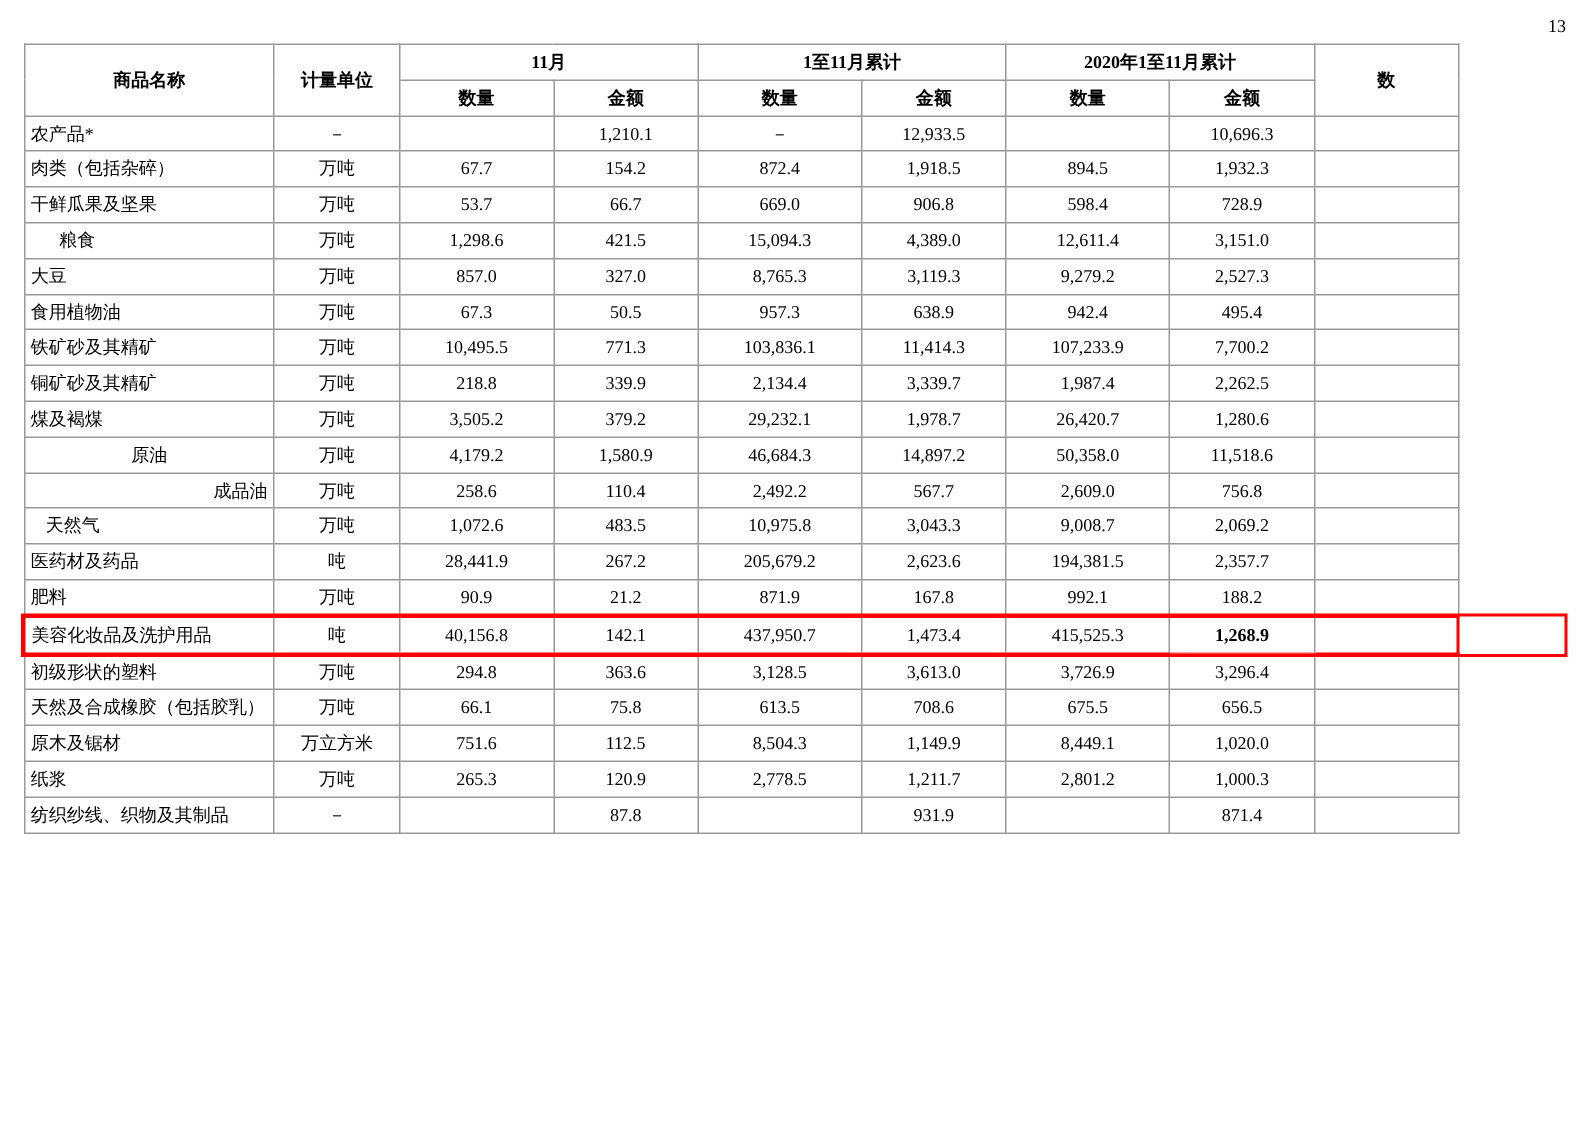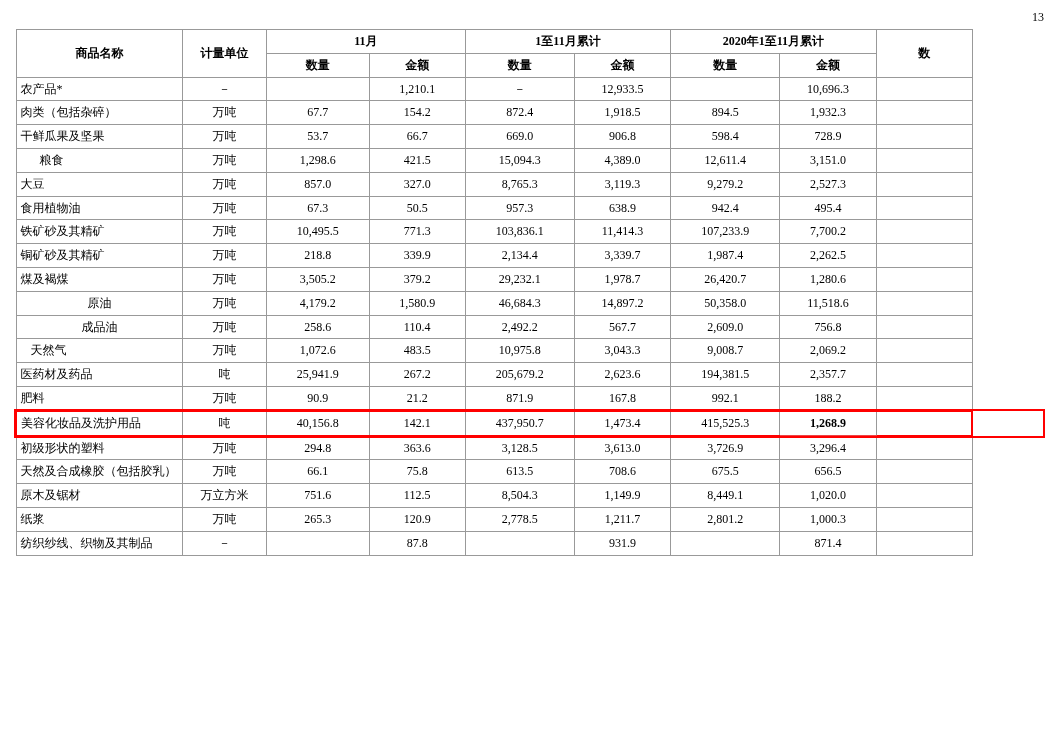--- a/index.html
+++ b/index.html
@@ -188,21 +188,21 @@
           <td>万吨</td>
           <td>4,179.2</td>
           <td>1,580.9</td>
           <td>46,684.3</td>
           <td>14,897.2</td>
           <td>50,358.0</td>
           <td>11,518.6</td>
           <td></td>
         </tr>
         <tr>
-          <td style="text-align: center;">成品油</td>
+          <td style="text-align: right;">成品油</td>
           <td>万吨</td>
           <td>258.6</td>
           <td>110.4</td>
           <td>2,492.2</td>
           <td>567.7</td>
           <td>2,609.0</td>
           <td>756.8</td>
           <td></td>
         </tr>
         <tr>
@@ -212,21 +212,21 @@
           <td>483.5</td>
           <td>10,975.8</td>
           <td>3,043.3</td>
           <td>9,008.7</td>
           <td>2,069.2</td>
           <td></td>
         </tr>
         <tr>
           <td style="text-align: left;">医药材及药品</td>
           <td>吨</td>
-          <td>25,941.9</td>
+          <td>28,441.9</td>
           <td>267.2</td>
           <td>205,679.2</td>
           <td>2,623.6</td>
           <td>194,381.5</td>
           <td>2,357.7</td>
           <td></td>
         </tr>
         <tr>
           <td style="text-align: left;">肥料</td>
           <td>万吨</td>

